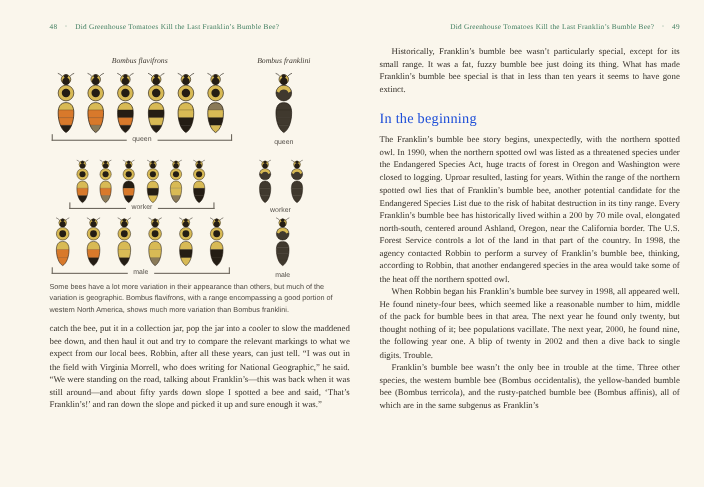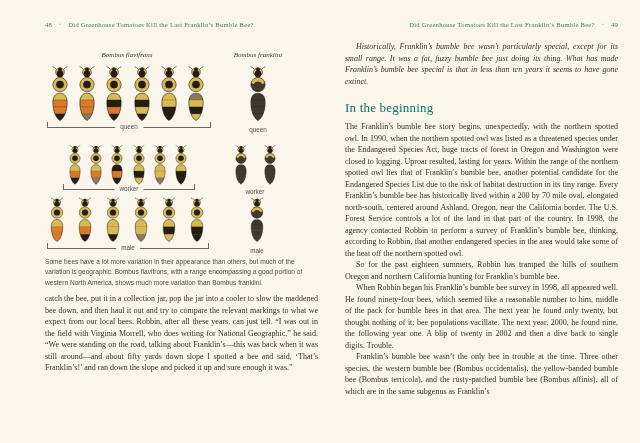--- a/index.html
+++ b/index.html
@@ -56,24 +56,24 @@
     font-family:"Liberation Sans",sans-serif;font-size:6.6px;line-height:10.4px;
     color:#514c45;text-align:left;
   }
   
   .body-col{
     font-size:8px;line-height:11.5px;color:#36312a;text-align:justify;
   }
   .left-body{position:absolute;left:45px;top:293px;width:273px;}
   .right-col{position:absolute;left:345px;top:41px;width:273px;}
   .right-col p{margin:0;}
-  .right-col .p-first{margin-bottom:13px;font-style:italic;}
+  .right-col .p-first{margin-bottom:13px;}
   .indent{text-indent:11px;}
   .section-heading{
-    margin:0 0 5px 0;font-size:13px;font-weight:normal;color:#0f766e;
+    margin:0 0 5px 0;font-size:13px;font-weight:normal;color:#1d4ed8;
     letter-spacing:.2px;line-height:16px;
   }
   .it{}
 </style>
 </head>
 <body>
 
 <div id="canvas">
 
   <div class="running-head rh-left">
@@ -620,18 +620,17 @@
   <div class="caption"><span>Some bees have a lot more variation in their appearance than others, but much of the variation is geographic. </span><span class="it">Bombus flavifrons</span><span>, with a range encompassing a good portion of western North America, shows much more variation than </span><span class="it">Bombus franklini</span><span>.</span></div>
 
   <div class="body-col left-body">
     <p style="margin:0"><span>catch the bee, put it in a collection jar, pop the jar into a cooler to slow the maddened bee down, and then haul it out and try to compare the relevant markings to what we expect from our local bees. Robbin, after all these years, can just tell. “I was out in the field with Virginia Morrell, who does writing for </span><span class="it">National Geographic</span><span>,” he said. “We were standing on the road, talking about Franklin’s—this was back when it was still around—and about fifty yards down slope I spotted a bee and said, ‘That’s Franklin’s!’ and ran down the slope and picked it up and sure enough it was.”</span></p>
   </div>
 
   <div class="body-col right-col">
     <p class="indent p-first"><span>Historically, Franklin’s bumble bee wasn’t particularly special, except for its small range. It was a fat, fuzzy bumble bee just doing its thing. What has made Franklin’s bumble bee special is that in less than ten years it seems to have gone extinct.</span></p>
     <h2 class="section-heading">In the beginning</h2>
     <p><span>The Franklin’s bumble bee story begins, unexpectedly, with the northern spotted owl. In 1990, when the northern spotted owl was listed as a threatened species under the Endangered Species Act, huge tracts of forest in Oregon and Washington were closed to logging. Uproar resulted, lasting for years. Within the range of the northern spotted owl lies that of Franklin’s bumble bee, another potential candidate for the Endangered Species List due to the risk of habitat destruction in its tiny range. Every Franklin’s bumble bee has historically lived within a 200 by 70 mile oval, elongated north-south, centered around Ashland, Oregon, near the California border. The U.S. Forest Service controls a lot of the land in that part of the country. In 1998, the agency contacted Robbin to perform a survey of Franklin’s bumble bee, thinking, according to Robbin, that another endangered species in the area would take some of the heat off the northern spotted owl.</span></p>
-    <p class="indent"><span>So for the past eighteen summers, Robbin has tramped the hills of southern Oregon and northern California hunting for Franklin’s bumble bee.</span></p>
     <p class="indent"><span>When Robbin began his Franklin’s bumble bee survey in 1998, all appeared well. He found ninety-four bees, which seemed like a reasonable number to him, middle of the pack for bumble bees in that area. The next year he found only twenty, but thought nothing of it; bee populations vacillate. The next year, 2000, he found nine, the following year one. A blip of twenty in 2002 and then a dive back to single digits. Trouble.</span></p>
     <p class="indent"><span>Franklin’s bumble bee wasn’t the only bee in trouble at the time. Three other species, the western bumble bee (</span><span class="it">Bombus occidentalis</span><span>), the yellow-banded bumble bee (</span><span class="it">Bombus terricola</span><span>), and the rusty-patched bumble bee (</span><span class="it">Bombus affinis</span><span>), all of which are in the same subgenus as Franklin’s</span></p>
   </div>
 
 </div>
 
 </body></html>

